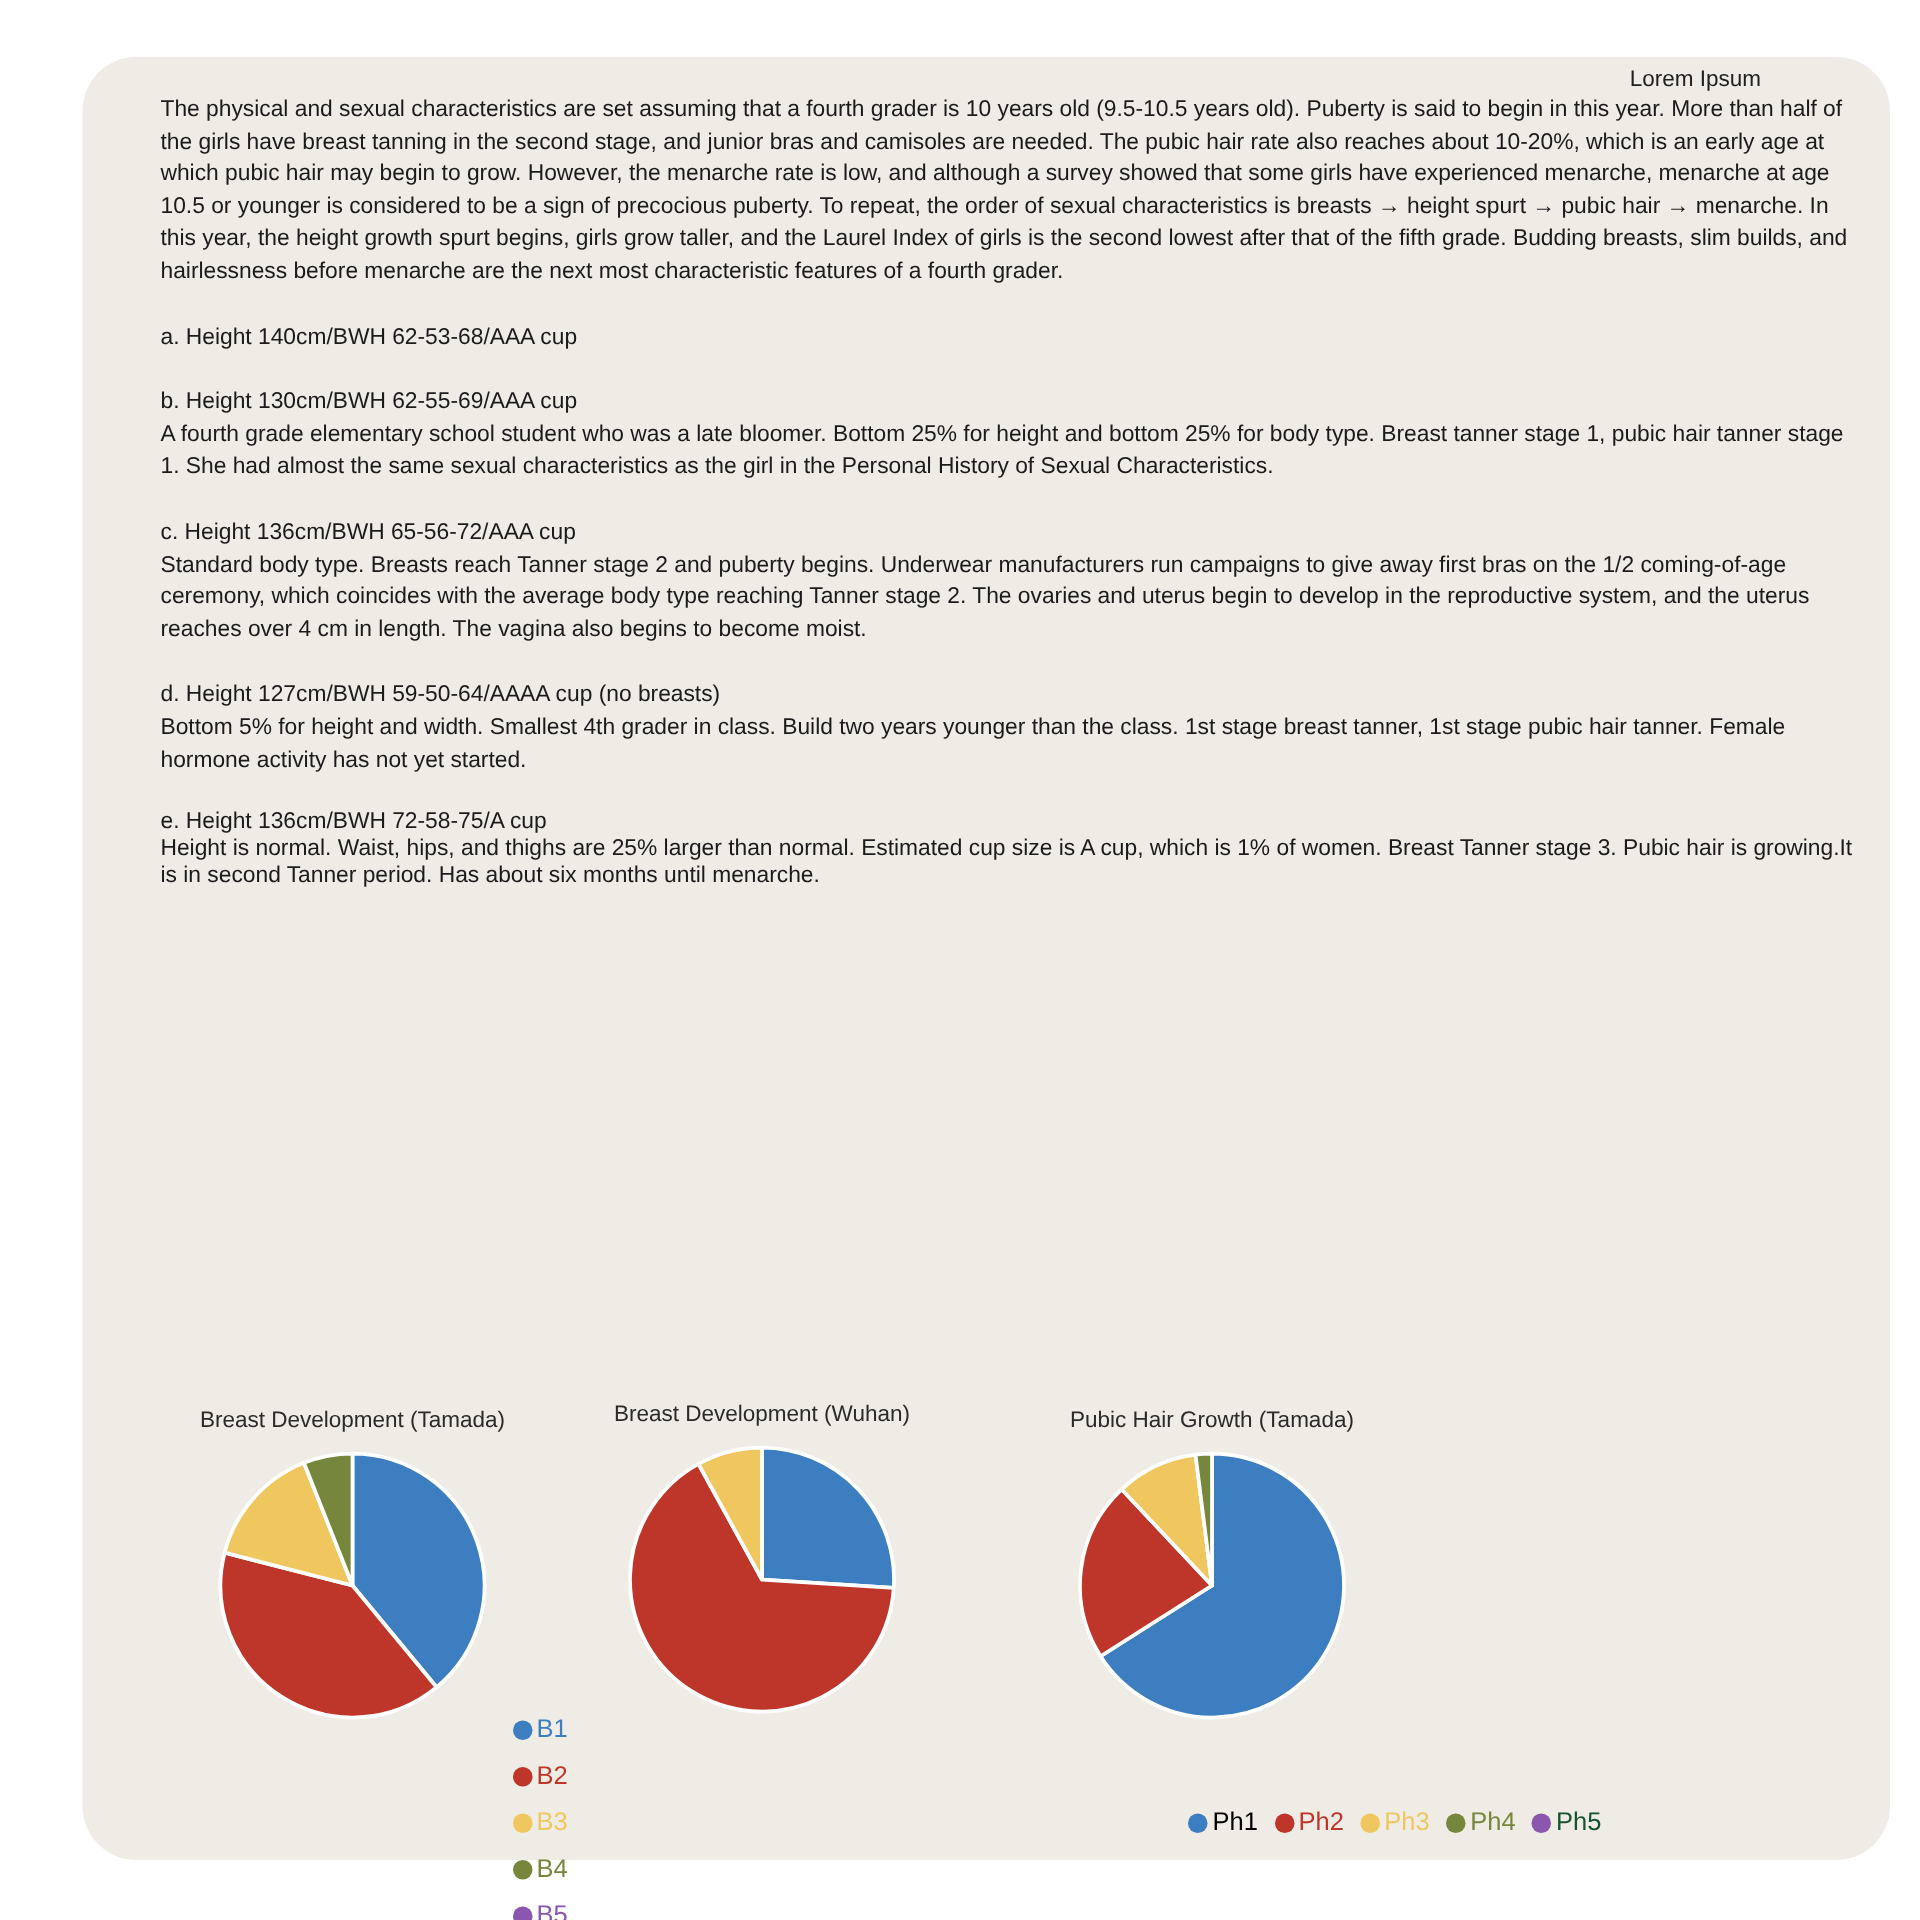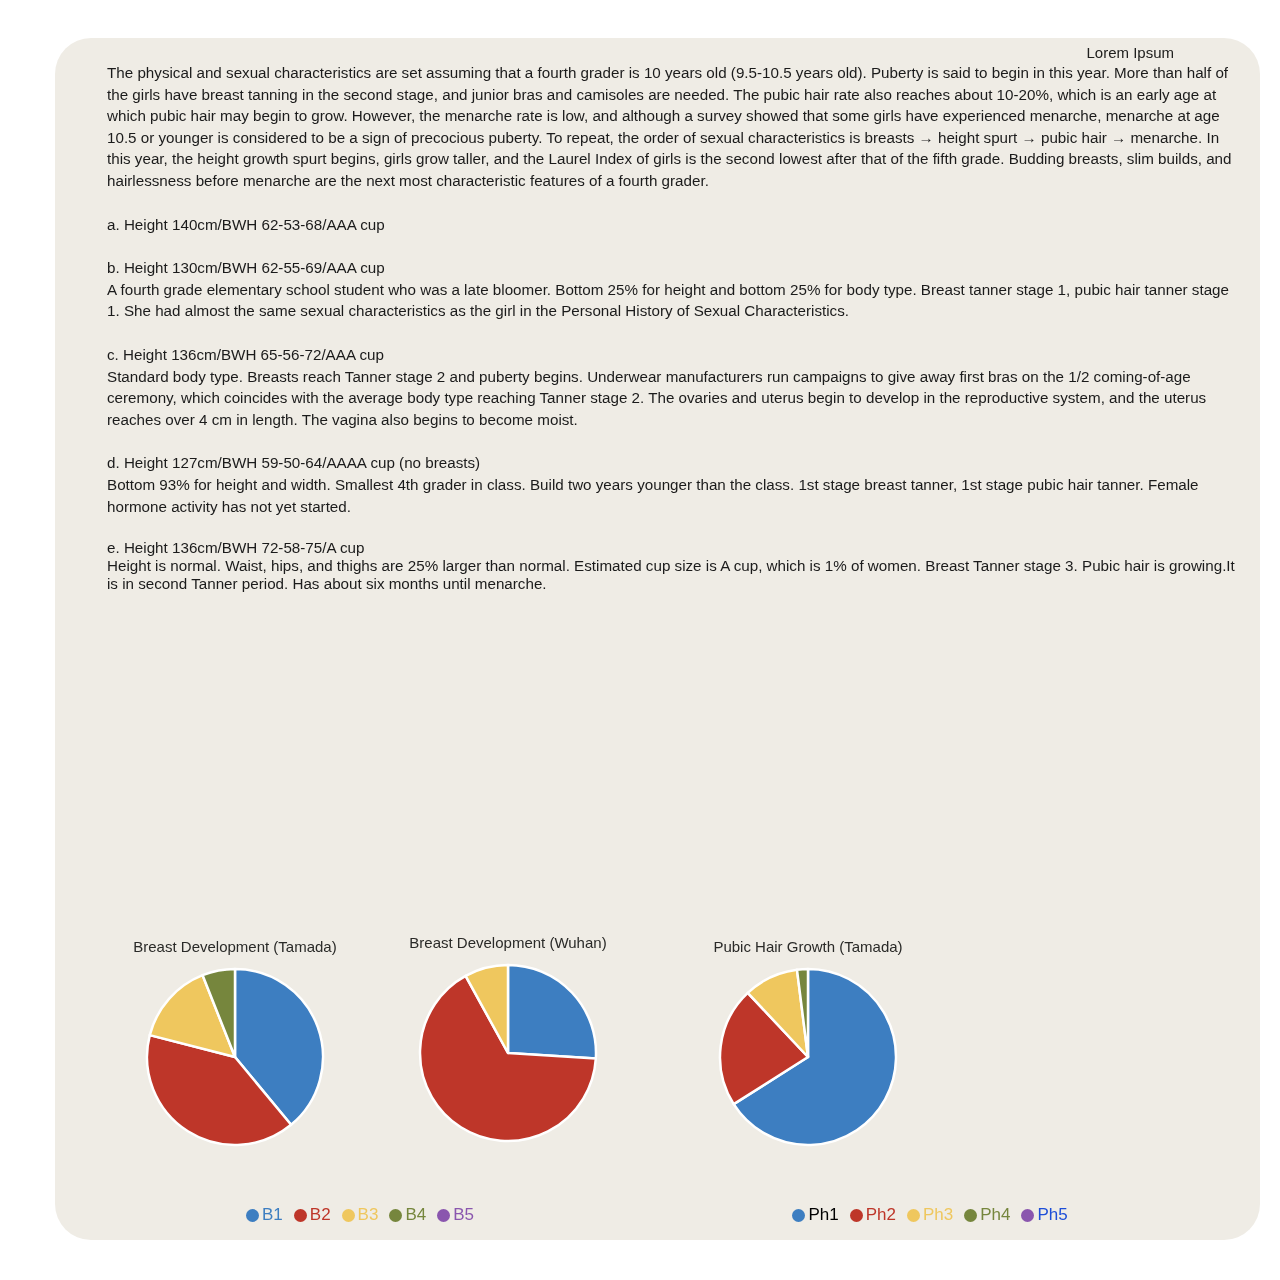--- a/index.html
+++ b/index.html
@@ -44,21 +44,21 @@
   }
   figure.chart svg{display:block;margin:0 auto;}
   #chart-0{left:70px;top:4px;}
   #chart-1{left:343px;top:0;}
   #chart-2{left:643px;top:4px;}
   #chart-3{left:913px;top:0px;}
   .legend{
     position:absolute;top:270px;height:22px;
     display:flex;justify-content:center;align-items:center;gap:11px;
   }
-  #legend-0{left:80px;width:450px;}
+  #legend-0{left:80px;width:450px;flex-direction:column;}
   #legend-1{left:650px;width:450px;}
   .legend-item{display:inline-flex;align-items:center;gap:3px;font-size:17px;}
   .legend-dot{width:13px;height:13px;border-radius:50%;display:inline-block;}
 </style>
 </head>
 <body>
 
 <div class="card">
 
   <div class="watermark">Lorem Ipsum</div>
@@ -75,21 +75,21 @@
     <div class="sec-body">A fourth grade elementary school student who was a late bloomer. Bottom 25% for height and bottom 25% for body type. Breast tanner stage 1, pubic hair tanner stage 1. She had almost the same sexual characteristics as the girl in the Personal History of Sexual Characteristics.</div>
   </div>
 
   <div class="section">
     <div class="sec-heading">c. Height 136cm/BWH 65-56-72/AAA cup</div>
     <div class="sec-body">Standard body type. Breasts reach Tanner stage 2 and puberty begins. Underwear manufacturers run campaigns to give away first bras on the 1/2 coming-of-age ceremony, which coincides with the average body type reaching Tanner stage 2. The ovaries and uterus begin to develop in the reproductive system, and the uterus reaches over 4 cm in length. The vagina also begins to become moist.</div>
   </div>
 
   <div class="section">
     <div class="sec-heading">d. Height 127cm/BWH 59-50-64/AAAA cup (no breasts)</div>
-    <div class="sec-body">Bottom 93% for height and width. Smallest 4th grader in class. Build two years younger than the class. 1st stage breast tanner, 1st stage pubic hair tanner. Female hormone activity has not yet started.</div>
+    <div class="sec-body">Bottom 5% for height and width. Smallest 4th grader in class. Build two years younger than the class. 1st stage breast tanner, 1st stage pubic hair tanner. Female hormone activity has not yet started.</div>
   </div>
 
   <div class="section tight">
     <div class="sec-heading">e. Height 136cm/BWH 72-58-75/A cup</div>
     <div class="sec-body">Height is normal. Waist, hips, and thighs are 25% larger than normal. Estimated cup size is A cup, which is 1% of women. Breast Tanner stage 3. Pubic hair is growing.It is in second Tanner period. Has about six months until menarche.</div>
   </div>
 
   <div class="charts-block">
 
     <figure class="chart" id="chart-0">
@@ -156,19 +156,19 @@
         <span class="legend-item">
           <span class="legend-dot" style="background: rgb(239, 199, 94);"></span>
           <span style="color: rgb(239, 199, 94);">Ph3</span>
         </span>
         <span class="legend-item">
           <span class="legend-dot" style="background: rgb(118, 134, 61);"></span>
           <span style="color: rgb(118, 134, 61);">Ph4</span>
         </span>
         <span class="legend-item">
           <span class="legend-dot" style="background: rgb(138, 86, 174);"></span>
-          <span style="color: #1d4ed8;">Ph5</span>
+          <span style="color: #14532d;">Ph5</span>
         </span>
       </div>
 
   </div>
 
 </div>
 
 </body></html>

